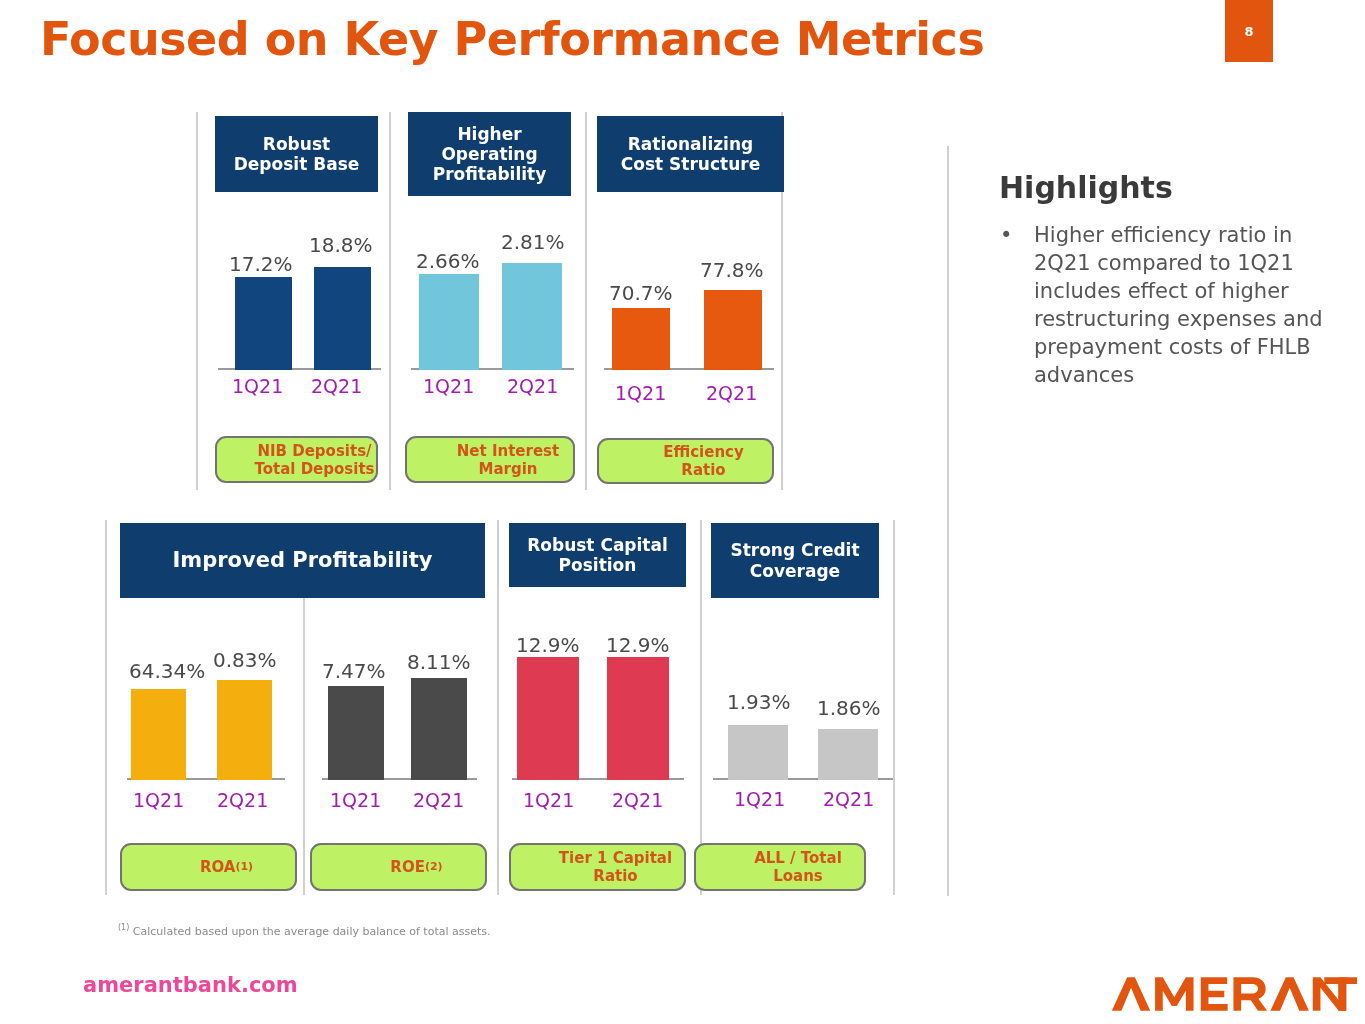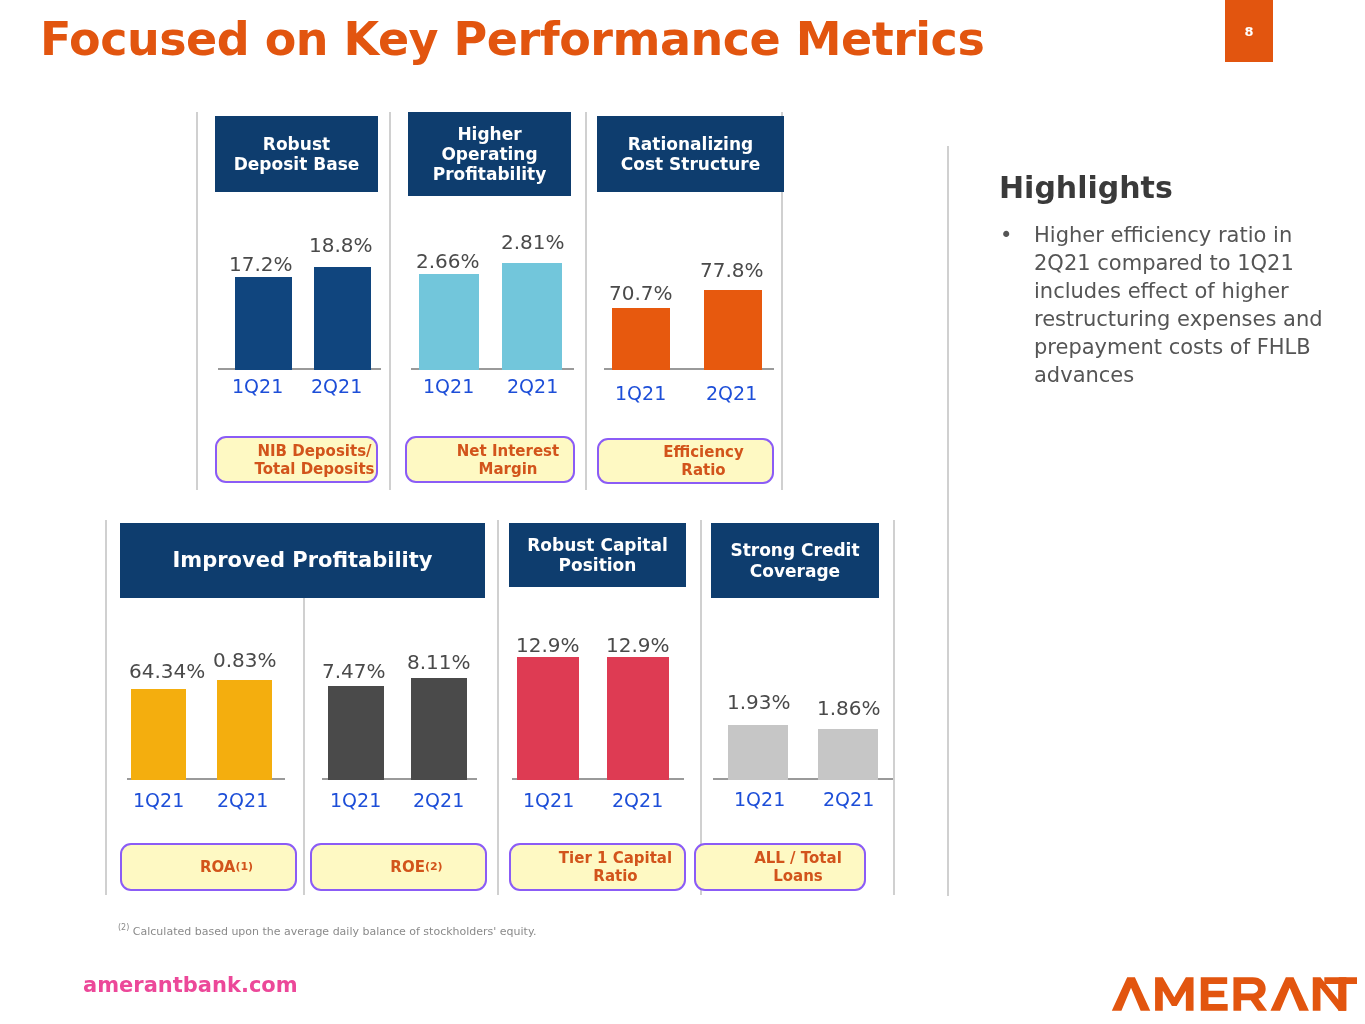--- a/index.html
+++ b/index.html
@@ -84,37 +84,37 @@
   .bar-value {
     position: absolute;
     font-size: 20px;
     color: #4a4a4a;
     white-space: nowrap;
     font-family: "DejaVu Sans", "Liberation Sans", sans-serif;
   }
   .bar-cat {
     position: absolute;
     font-size: 19px;
-    color: #1d4ed8;
+    color: #a21caf;
     white-space: nowrap;
   }
 
   .tag-box {
     position: absolute;
-    border: 2px solid #8b5cf6;
+    border: 2px solid #737373;
     border-radius: 11px;
     color: #D2541B;
     font-weight: bold;
     font-size: 15px;
     display: flex;
     align-items: center;
     justify-content: center;
     text-align: center;
     line-height: 1.2;
-    background: #fef9c3;
+    background: #bef264;
     box-sizing: border-box;
     padding-left: 36px;
   }
   .tag-box sup { font-size: 11px; }
 
   
   #highlights-title {
     position: absolute;
     left: 993px;
     top: 170px;
@@ -305,22 +305,22 @@
 <div id="highlights-title">Highlights</div>
 <div id="highlights-list">
   <div class="hl-item">
     <span class="hl-bullet">•</span>
     <span class="hl-text">Higher efficiency ratio in 2Q21 compared to 1Q21 includes effect of higher restructuring expenses and prepayment costs of FHLB advances</span>
   </div>
 </div>
 
 <div id="footnotes">
   <div>
-    <sup>(2)</sup>
-    <span>Calculated based upon the average daily balance of stockholders' equity.</span>
+    <sup>(1)</sup>
+    <span>Calculated based upon the average daily balance of total assets.</span>
   </div>
 </div>
 
 <div id="site-url">amerantbank.com</div>
 <svg id="logo" viewBox="0 0 520 90" width="250" height="52">
   <g fill="#E2550F">
 
     <path d="M10 80 L42 10 L58 10 L90 80 L70 80 L50 32 L30 80 Z"></path>
 
     <path d="M100 80 L100 10 L116 10 L140 52 L164 10 L180 10 L180 80 L164 80 L164 38 L145 70 L135 70 L116 38 L116 80 Z"></path>

